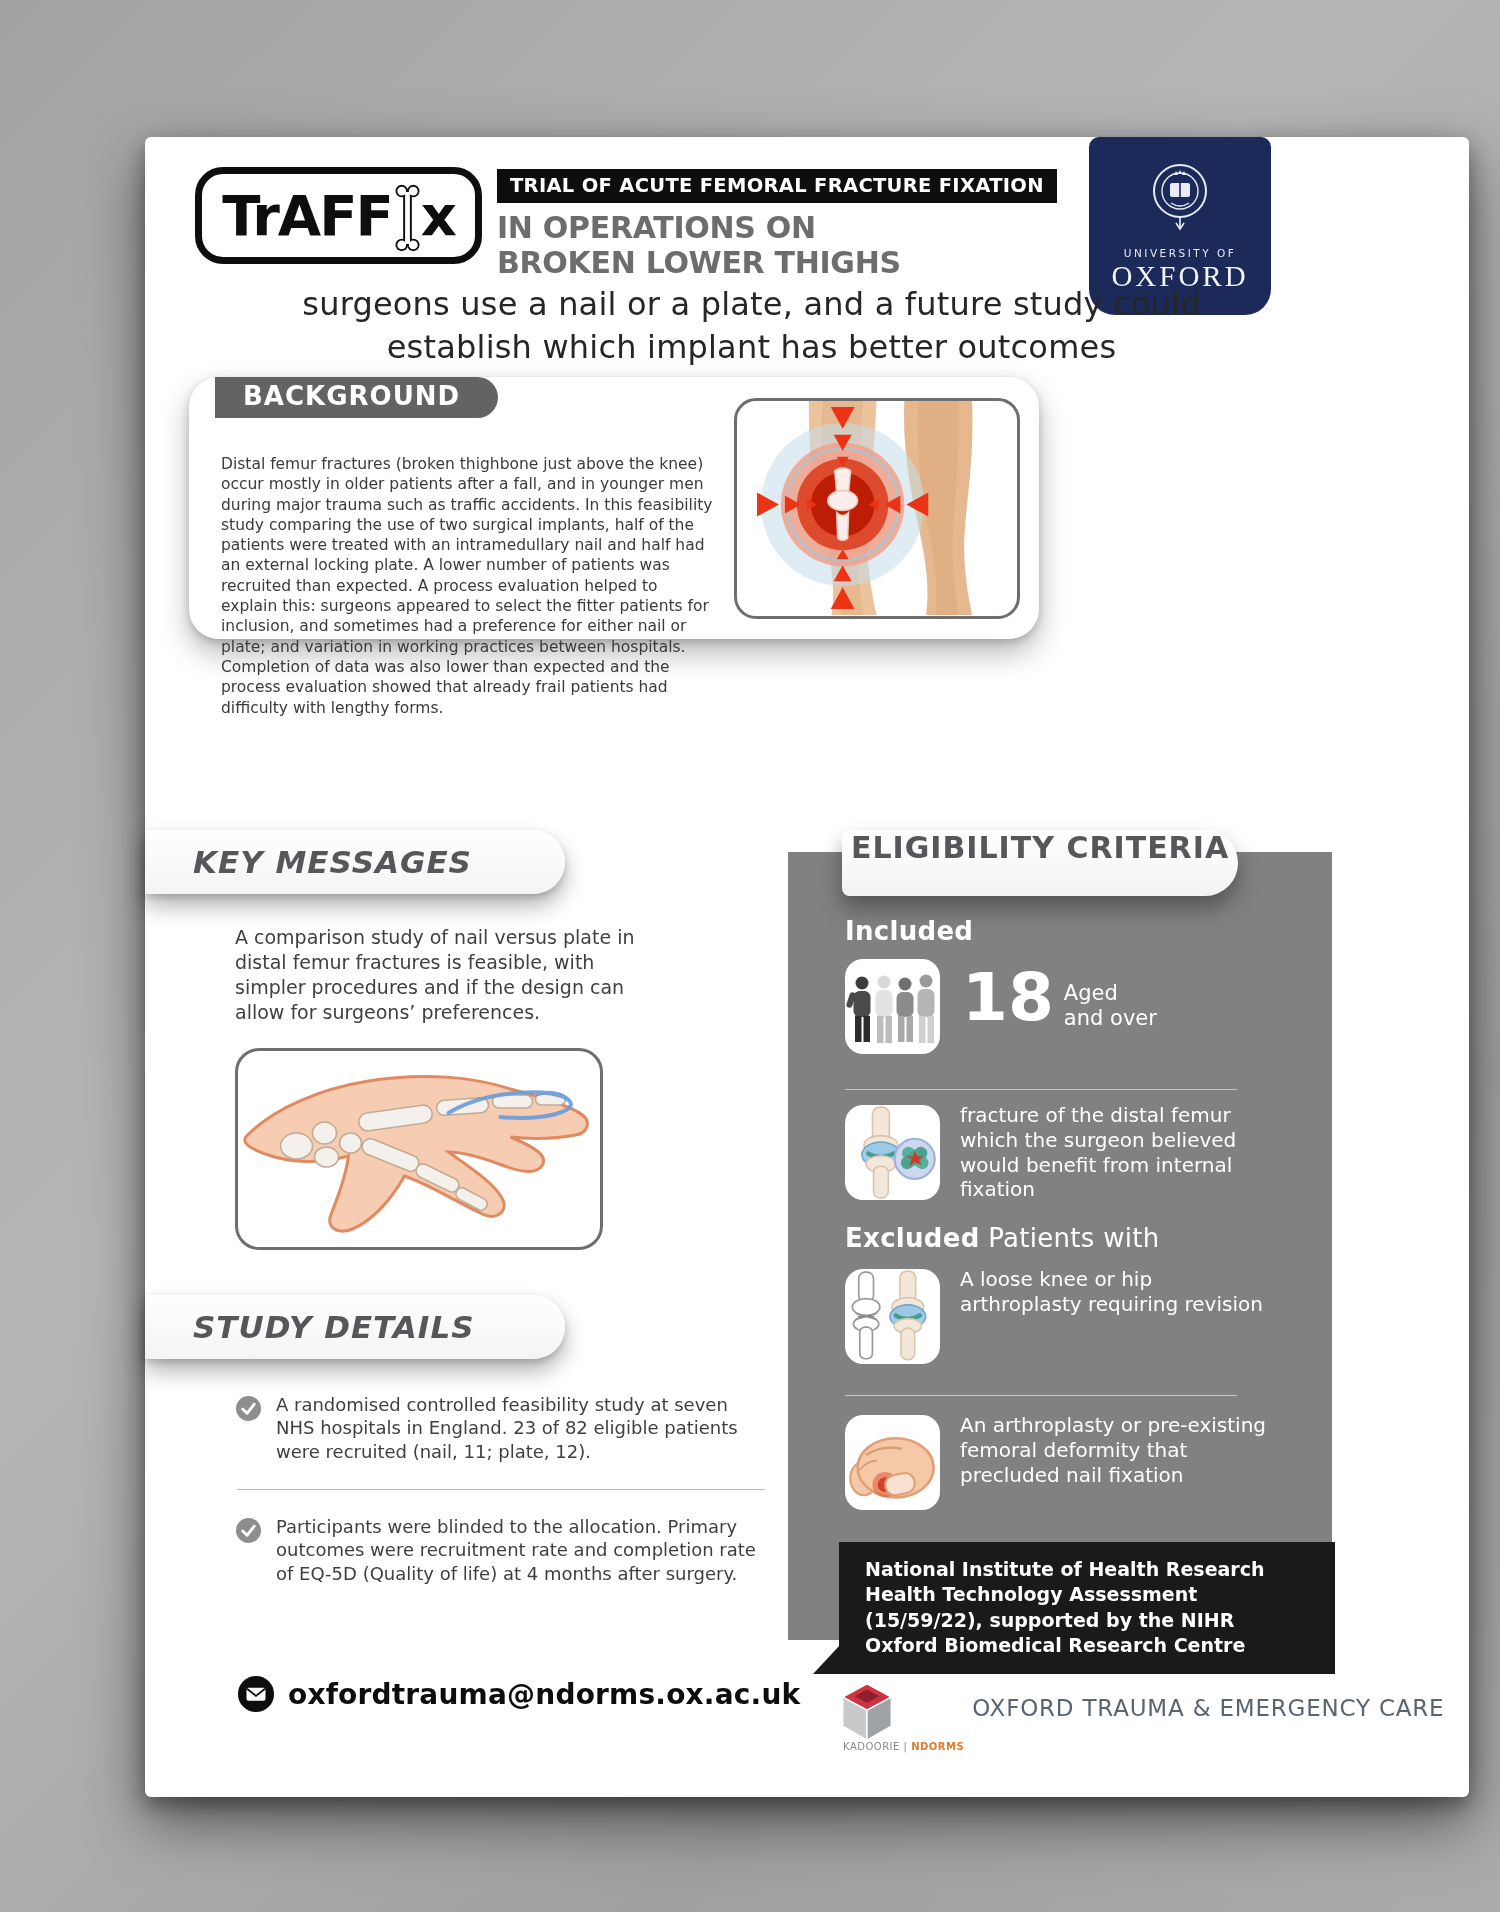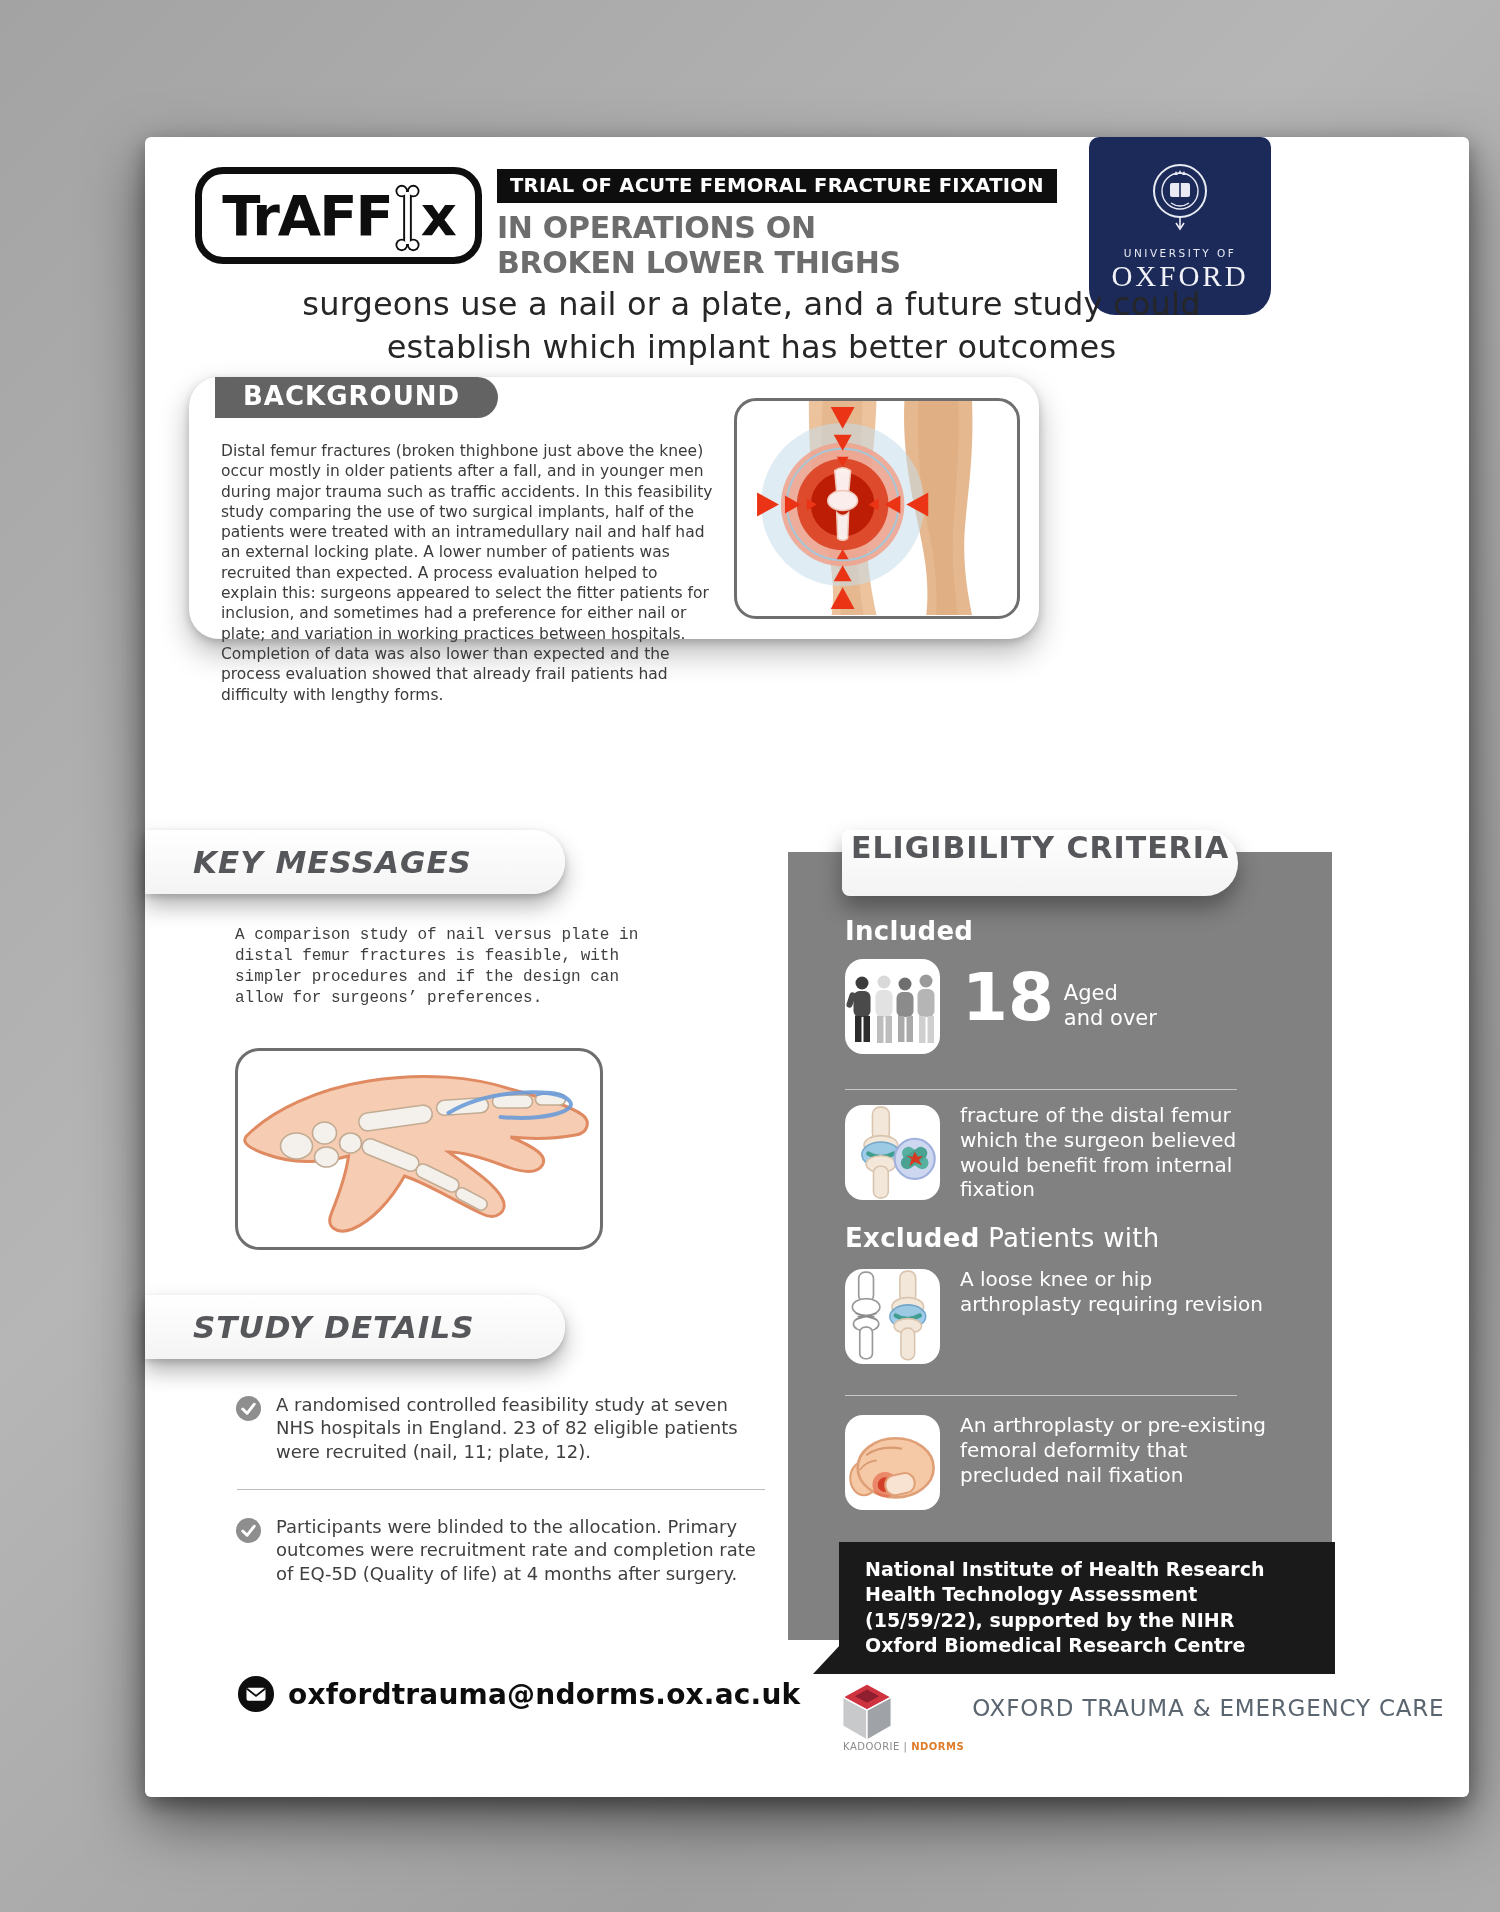--- a/index.html
+++ b/index.html
@@ -52,37 +52,37 @@
   
   .bg-card{
     left:44px;top:240px;width:850px;height:262px;background:#fff;border-radius:30px;
     box-shadow:0 14px 30px rgba(0,0,0,.28),0 3px 8px rgba(0,0,0,.18);
   }
   .bg-badge{
     left:26px;top:0;background:#636363;color:#fff;
     font-size:26px;font-weight:800;letter-spacing:1px;
     padding:6px 38px 9px 28px;border-radius:0 30px 30px 0;line-height:1;
   }
-  .bg-text{left:32px;top:64px;width:494px;font-size:15.5px;line-height:1.31;color:#3b3b3b;}
+  .bg-text{left:32px;top:77px;width:494px;font-size:15.5px;line-height:1.31;color:#3b3b3b;}
   .knee-img{
     left:545px;top:21px;width:286px;height:221px;background:#fff;
     border:3.5px solid #6e6e6e;border-radius:22px;overflow:hidden;box-sizing:border-box;
   }
 
   
   .side-pill{
     left:0;width:420px;height:64px;background:linear-gradient(180deg,#ffffff,#f4f4f4);
     border-radius:0 36px 36px 0;
     box-shadow:0 12px 22px rgba(0,0,0,.3),0 3px 6px rgba(0,0,0,.15);
     display:flex;align-items:center;font-style:italic;
   }
   .side-pill span{padding-left:48px;font-size:31px;font-weight:800;color:#56575a;letter-spacing:1px;white-space:nowrap;}
   .km-pill{top:693px;}
   .sd-pill{top:1158px;}
-  .km-text{left:90px;top:788px;width:412px;font-size:16px;line-height:1.31;color:#3f3f3f;font-family:Liberation Mono, monospace;}
+  .km-text{left:90px;top:788px;width:412px;font-size:19px;line-height:1.31;color:#3f3f3f;}
   .hand-img{
     left:90px;top:911px;width:368px;height:202px;background:#fff;
     border:3.5px solid #6e6e6e;border-radius:24px;overflow:hidden;box-sizing:border-box;
   }
   .bullet{left:90px;width:530px;display:flex;}
   .bullet1{top:1256px;}
   .bullet2{top:1378px;}
   .bullet .check{flex:0 0 27px;width:27px;height:27px;margin-top:2px;}
   .bullet .btext{margin-left:14px;width:486px;font-size:18px;line-height:1.3;color:#3f3f3f;}
   .left-divider{left:92px;top:1352px;width:528px;height:1px;background:#bdbdbd;}

